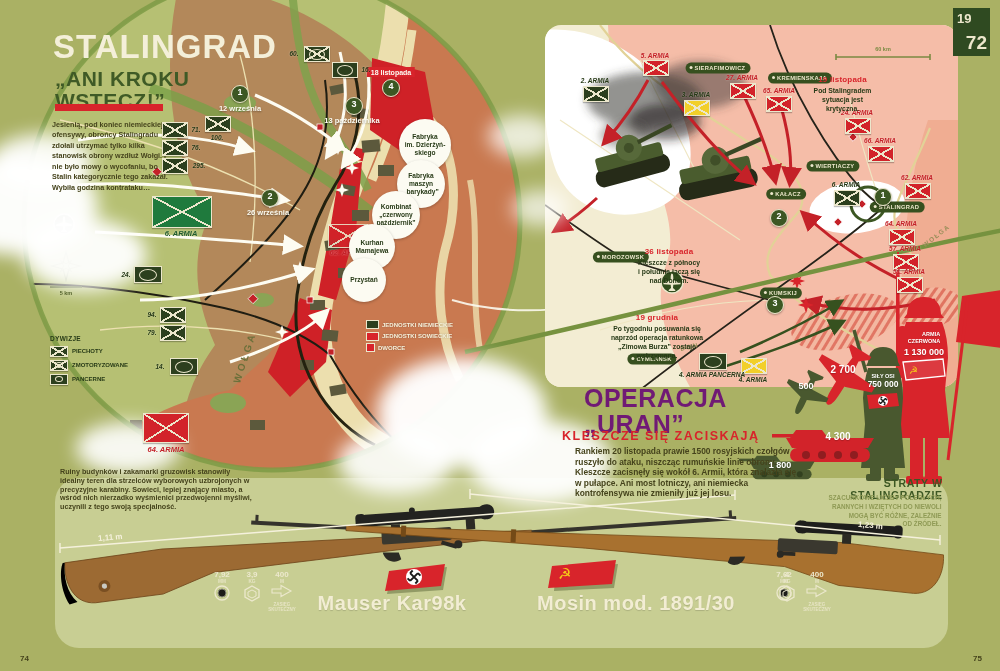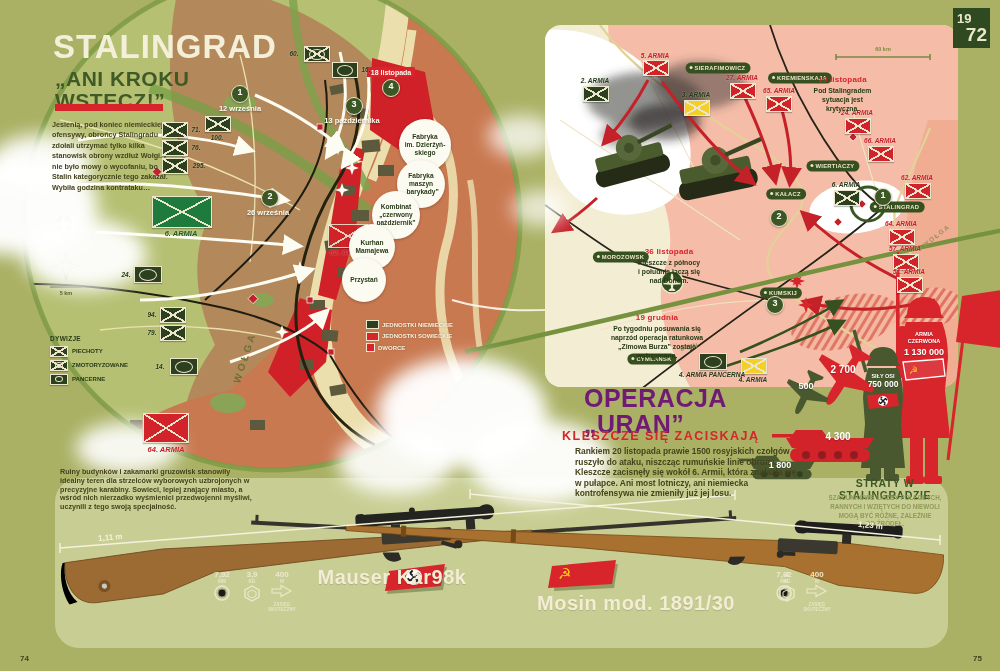--- a/index.html
+++ b/index.html
@@ -42,22 +42,22 @@
 .lg2 .row{display:flex;align-items:center;gap:3px;margin-bottom:2.5px;text-shadow:0 0 2px rgba(0,0,0,.3)}
 .sw{width:11px;height:7px;border:1px solid #ece7cc;flex:0 0 11px}
 
 .wname{position:absolute;font:bold 20px "Liberation Sans",sans-serif;color:#f2edd3;transform:translate(-50%,-50%);letter-spacing:.5px;white-space:nowrap;text-shadow:0 1px 1px rgba(0,0,0,.15)}
 .spec{position:absolute;width:34px;text-align:center;transform:translateX(-50%);color:#ece8cd}
 .spec .v{font:bold 8px "Liberation Sans",sans-serif}
 .spec .u{font:bold 4.8px "Liberation Sans",sans-serif;opacity:.85}
 .spec .lab{font:bold 4.5px/1.2 "Liberation Sans",sans-serif;opacity:.85;white-space:pre-line}
 .mline{position:absolute;font:bold 8px "Liberation Sans",sans-serif;color:#f5f1dc;white-space:nowrap}
 
-.loss{position:absolute;color:#fff;text-align:center;transform:translate(-50%,-50%);white-space:pre-line;text-shadow:0 1px 1px rgba(0,0,0,.2)}
-.badge{position:absolute;right:10px;top:8px;width:37px;height:40px;background:#2f4a21;color:#ece7cc}
+.loss{position:absolute;color:#fff;text-align:right;transform:translate(-50%,-50%);white-space:pre-line;text-shadow:0 1px 1px rgba(0,0,0,.2)}
+.badge{position:absolute;right:10px;top:8px;width:37px;height:48px;background:#2f4a21;color:#ece7cc}
 .badge .a{position:absolute;left:4px;top:3px;font:bold 13px "Liberation Sans",sans-serif}
 .badge .b{position:absolute;right:3px;bottom:2px;font:bold 19px "Liberation Sans",sans-serif}
 .pnum{position:absolute;font:bold 8px "Liberation Sans",sans-serif;color:#45431c}
 </style>
 </head>
 <body>
 
 <svg width="1000" height="671" viewBox="0 0 1000 671">
 <defs>
   <clipPath id="cl">
@@ -601,21 +601,21 @@
 </div>
 
 <svg width="64" height="30" style="left:385px;top:564px">
   <path d="M6,10 L62,3 L58,26 L2,30 Z" fill="#5c6637" opacity=".5"></path>
   <path d="M4,7 L60,0 L56,22 L0,27 Z" fill="#d8242b"></path>
   <circle cx="29" cy="13" r="8" fill="#fff"></circle>
   <g transform="translate(29,13) rotate(45)" stroke="#1a1a1a" stroke-width="2" fill="none">
       <path d="M0,-5.5 V5.5 M-5.5,0 H5.5 M0,-5.5 H3.6 M5.5,0 V3.6 M0,5.5 H-3.6 M-5.5,0 V-3.6"></path>
     </g>
 </svg>
-<div class="wname" style="left:392px;top:577px">Mauser Kar98k</div>
+<div class="wname" style="left:392px;top:603px">Mauser Kar98k</div>
 
 <svg width="72" height="32" style="left:548px;top:560px">
   <path d="M8,9 L70,4 L66,28 L6,31 Z" fill="#5c6637" opacity=".5"></path>
   <path d="M4,6 L68,0 L64,24 L0,28 Z" fill="#d8242b"></path>
   <text x="10" y="19" font-size="15" fill="#f5c818">☭</text>
 </svg>
 <div class="wname" style="left:636px;top:603px">Mosin mod. 1891/30</div>
 
 <div class="spec" style="left:784px;top:570px">
   <div class="v">7,62</div>

